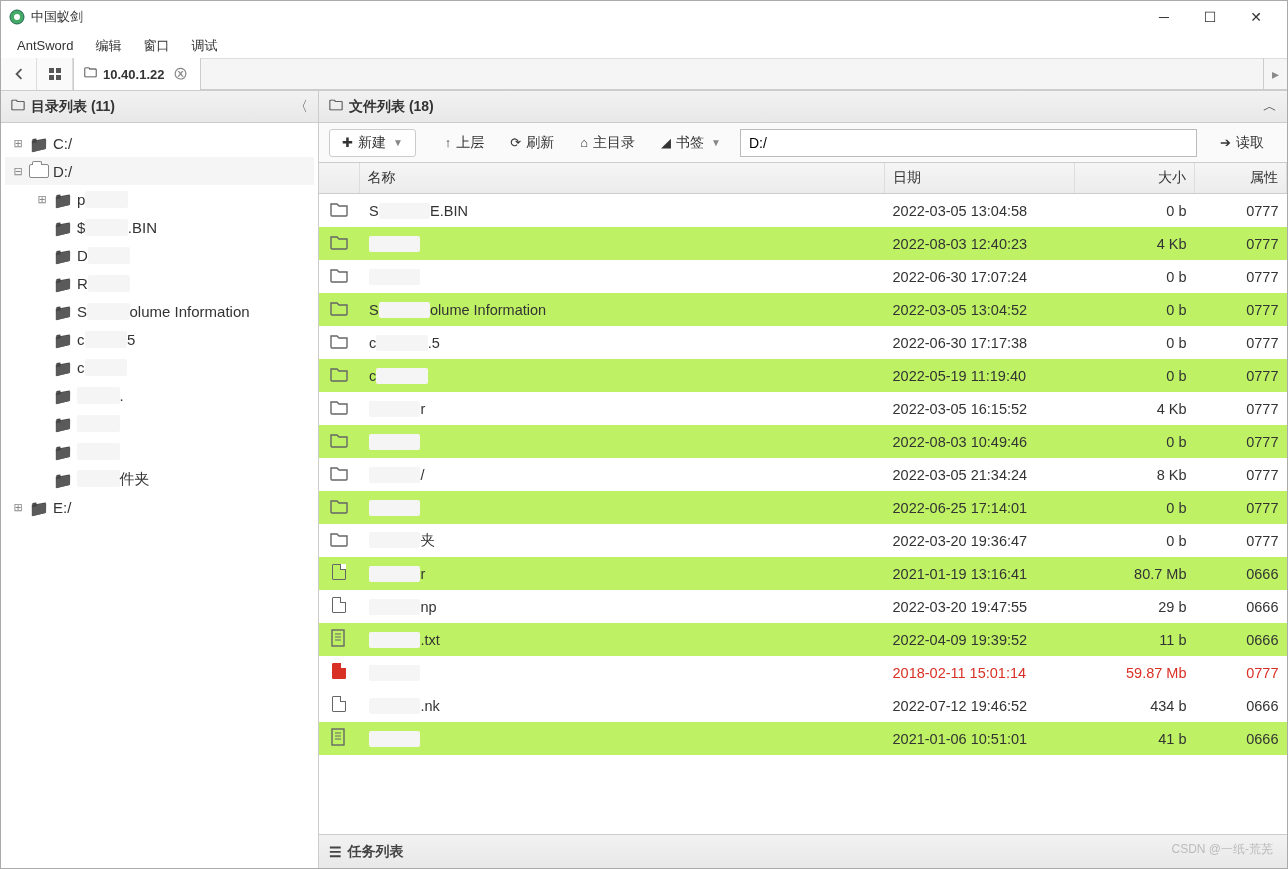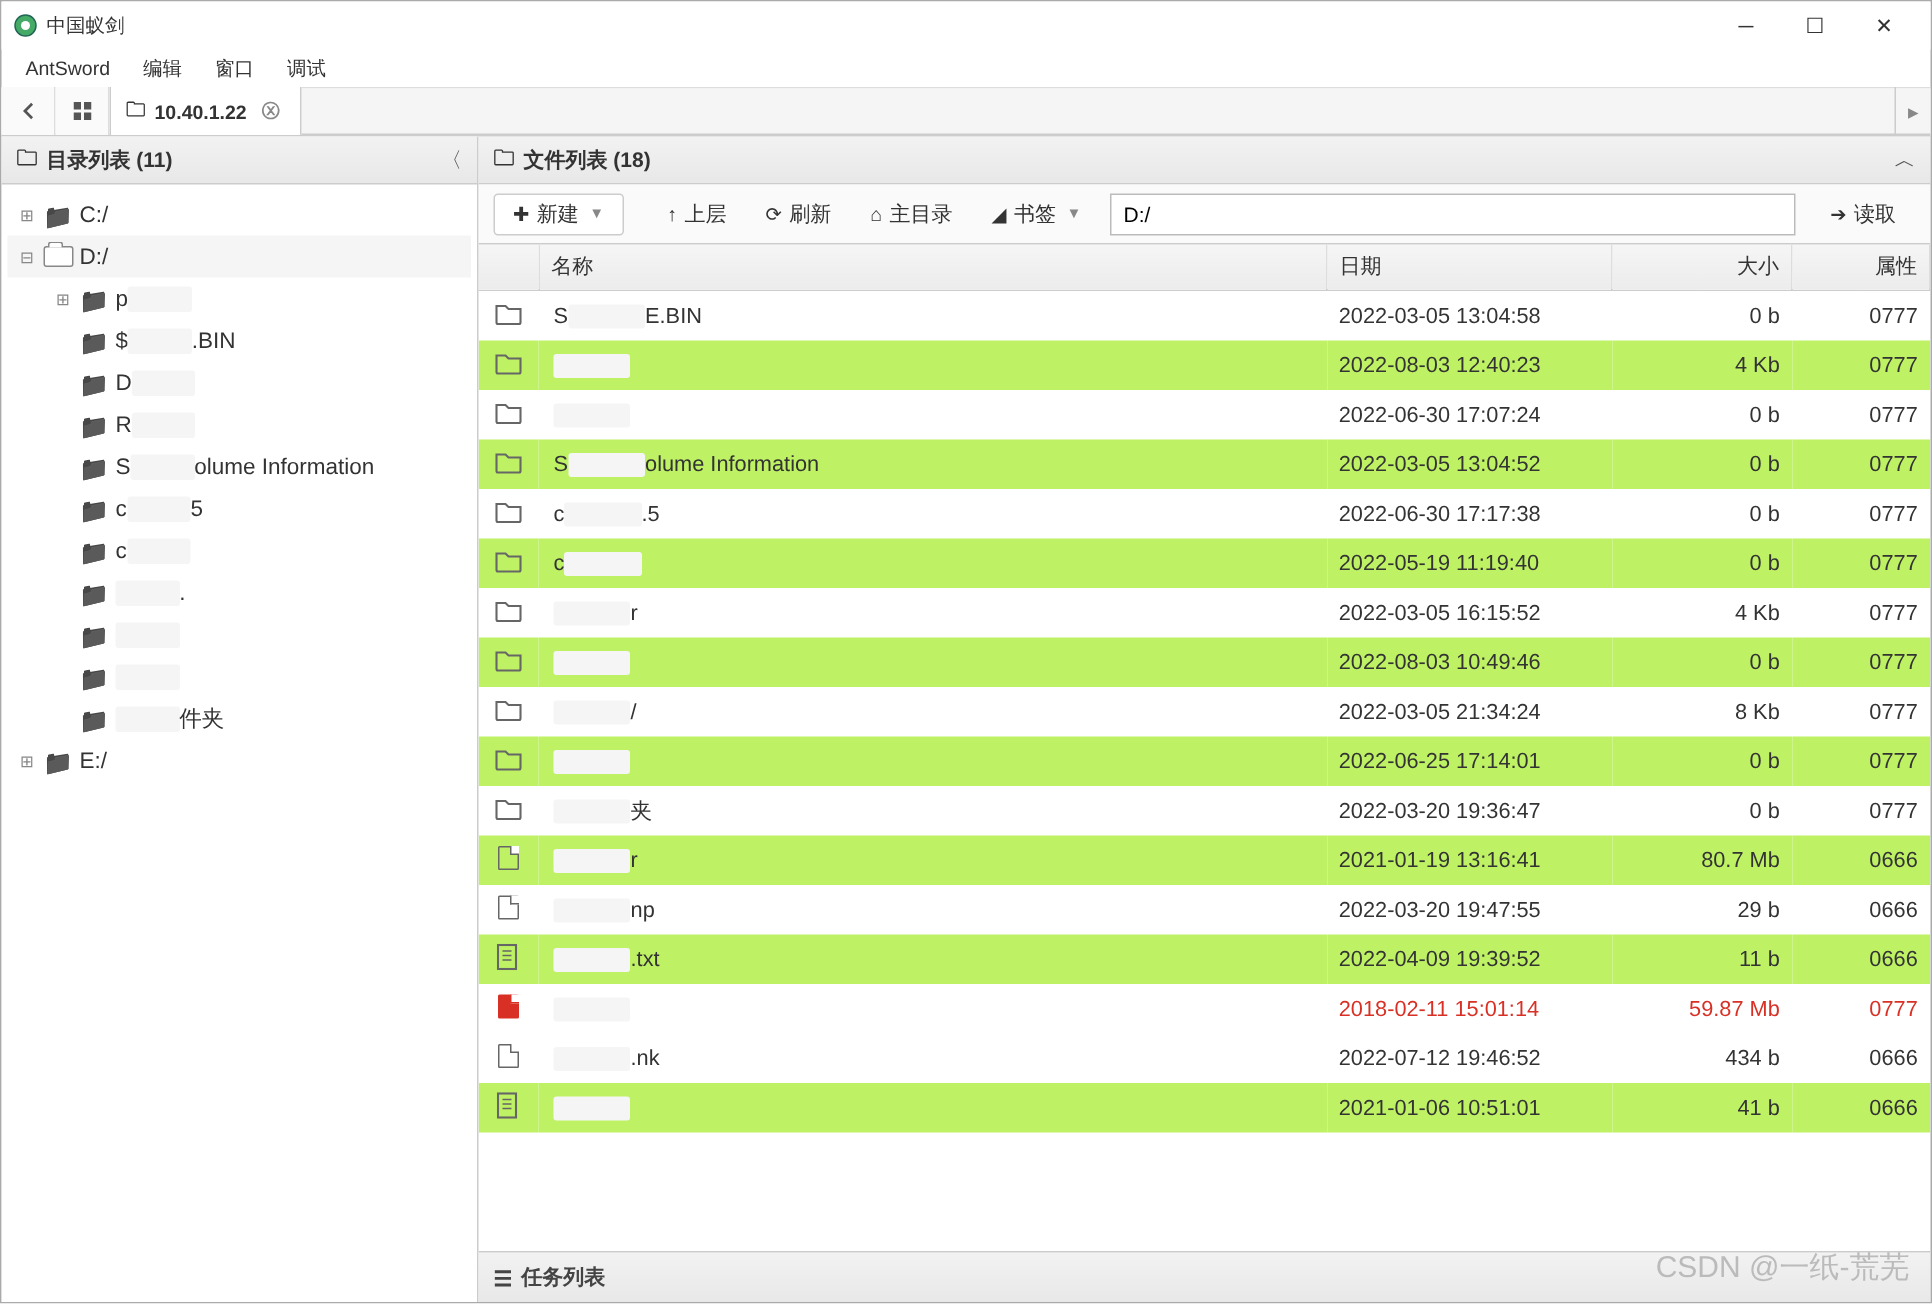--- a/index.html
+++ b/index.html
@@ -68,21 +68,21 @@
 tbody tr.boxed { outline: 2px solid #e53935; outline-offset: -1px; }
 .ficon { width: 22px; display: inline-flex; justify-content: center; font-size: 16px; color: #666; }
 .ficon.red { color: #d93025; }
 .file-page { width:14px; height:16px; border:1.5px solid #666; border-radius:1px; display:inline-block; position:relative; }
 .file-page::after { content:""; position:absolute; right:-1px; top:-1px; width:5px; height:5px; background:#fff; border-left:1.5px solid #666; border-bottom:1.5px solid #666; }
 .file-page.red { border-color:#d93025; background:#d93025; }
 .file-page.red::after { background:#fff; border-color:#d93025; }
 
 
 .taskbar { height: 34px; border-top: 1px solid #ccc; background: linear-gradient(#f2f2f2,#e8e8e8); display: flex; align-items: center; padding: 0 10px; font-size: 14px; font-weight: bold; color: #444; gap: 6px; }
-.watermark { position: absolute; right: 14px; bottom: 10px; color: #bbb; font-size: 20px; pointer-events: none; }
+.watermark { position: absolute; right: 14px; bottom: 10px; color: #bbb; font-size: 12px; pointer-events: none; }
 .wt-container { position: relative; }
 </style>
 </head>
 <body>
 
 <div class="window">
   <div class="titlebar">
     <div class="app-title">
       <svg class="app-icon" viewBox="0 0 16 16">
           <circle cx="8" cy="8" r="7" fill="#4a6" stroke="#265" stroke-width="1"></circle>

